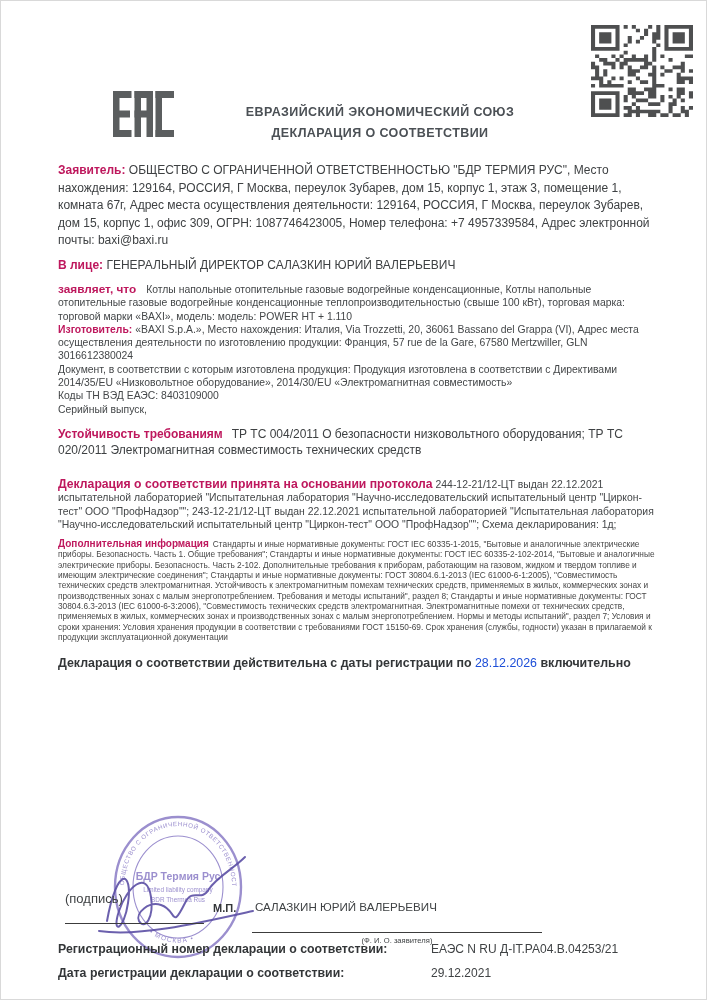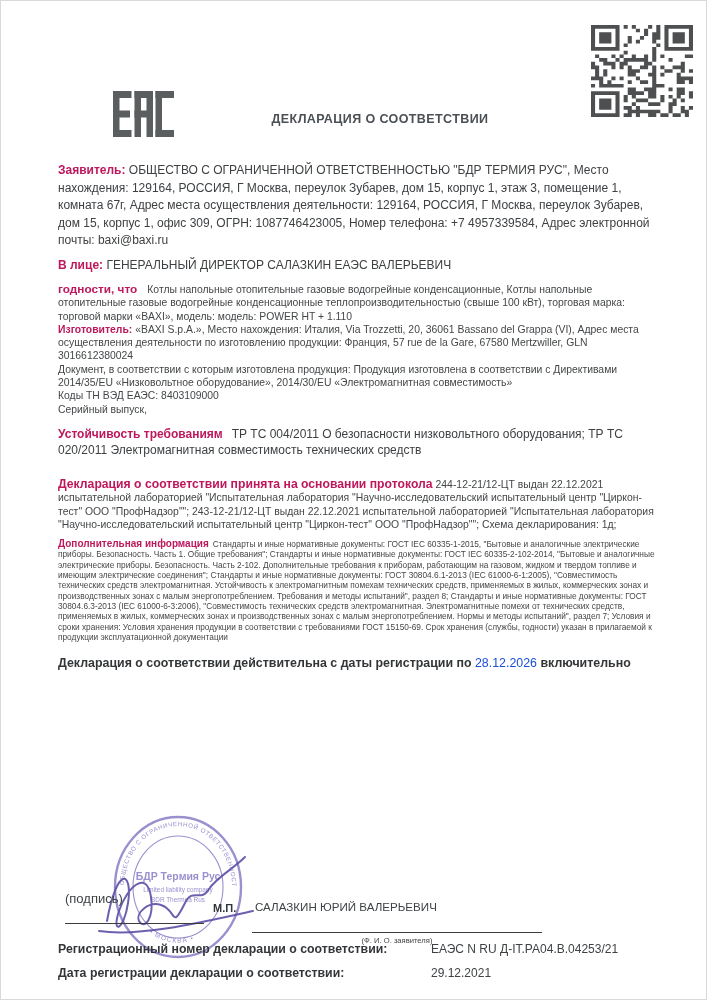--- a/index.html
+++ b/index.html
@@ -67,42 +67,43 @@
       <rect x="21.5" y="0" width="18.5" height="7"></rect>
       <rect x="21.5" y="19.5" width="18.5" height="7"></rect>
 
       <rect x="42.5" y="0" width="6.5" height="46"></rect>
       <rect x="42.5" y="0" width="18.5" height="7"></rect>
       <rect x="42.5" y="39" width="18.5" height="7"></rect>
     </g>
   </svg>
 
   <div class="titles">
+    <div class="title-line">ЕВРАЗИЙСКИЙ ЭКОНОМИЧЕСКИЙ СОЮЗ</div>
     <div class="title-line second">ДЕКЛАРАЦИЯ О СООТВЕТСТВИИ</div>
   </div>
 
   <svg class="qr" id="qr-svg" width="102" height="92" viewBox="0 0 100 100" preserveAspectRatio="none">
     <g id="qr-g" fill="#4e4f50">
         <path d="M0,0h4v4h-4zM4,0h4v4h-4zM8,0h4v4h-4zM12,0h4v4h-4zM16,0h4v4h-4zM20,0h4v4h-4zM24,0h4v4h-4zM32,0h4v4h-4zM40,0h4v4h-4zM56,0h4v4h-4zM64,0h4v4h-4zM72,0h4v4h-4zM76,0h4v4h-4zM80,0h4v4h-4zM84,0h4v4h-4zM88,0h4v4h-4zM92,0h4v4h-4zM96,0h4v4h-4zM0,4h4v4h-4zM24,4h4v4h-4zM44,4h4v4h-4zM52,4h4v4h-4zM64,4h4v4h-4zM72,4h4v4h-4zM96,4h4v4h-4zM0,8h4v4h-4zM8,8h4v4h-4zM12,8h4v4h-4zM16,8h4v4h-4zM24,8h4v4h-4zM52,8h4v4h-4zM60,8h4v4h-4zM64,8h4v4h-4zM72,8h4v4h-4zM80,8h4v4h-4zM84,8h4v4h-4zM88,8h4v4h-4zM96,8h4v4h-4zM0,12h4v4h-4zM8,12h4v4h-4zM12,12h4v4h-4zM16,12h4v4h-4zM24,12h4v4h-4zM36,12h4v4h-4zM48,12h4v4h-4zM60,12h4v4h-4zM64,12h4v4h-4zM72,12h4v4h-4zM80,12h4v4h-4zM84,12h4v4h-4zM88,12h4v4h-4zM96,12h4v4h-4zM0,16h4v4h-4zM8,16h4v4h-4zM12,16h4v4h-4zM16,16h4v4h-4zM24,16h4v4h-4zM36,16h4v4h-4zM44,16h4v4h-4zM60,16h4v4h-4zM72,16h4v4h-4zM80,16h4v4h-4zM84,16h4v4h-4zM88,16h4v4h-4zM96,16h4v4h-4zM0,20h4v4h-4zM24,20h4v4h-4zM32,20h4v4h-4zM64,20h4v4h-4zM72,20h4v4h-4zM96,20h4v4h-4zM0,24h4v4h-4zM4,24h4v4h-4zM8,24h4v4h-4zM12,24h4v4h-4zM16,24h4v4h-4zM20,24h4v4h-4zM24,24h4v4h-4zM60,24h4v4h-4zM72,24h4v4h-4zM76,24h4v4h-4zM80,24h4v4h-4zM84,24h4v4h-4zM88,24h4v4h-4zM92,24h4v4h-4zM96,24h4v4h-4zM32,28h4v4h-4zM60,28h4v4h-4zM4,32h4v4h-4zM20,32h4v4h-4zM28,32h4v4h-4zM40,32h4v4h-4zM52,32h4v4h-4zM60,32h4v4h-4zM68,32h4v4h-4zM92,32h4v4h-4zM96,32h4v4h-4zM8,36h4v4h-4zM12,36h4v4h-4zM24,36h4v4h-4zM32,36h4v4h-4zM36,36h4v4h-4zM40,36h4v4h-4zM44,36h4v4h-4zM48,36h4v4h-4zM52,36h4v4h-4zM60,36h4v4h-4zM76,36h4v4h-4zM0,40h4v4h-4zM12,40h4v4h-4zM16,40h4v4h-4zM20,40h4v4h-4zM28,40h4v4h-4zM32,40h4v4h-4zM52,40h4v4h-4zM56,40h4v4h-4zM88,40h4v4h-4zM0,44h4v4h-4zM4,44h4v4h-4zM20,44h4v4h-4zM28,44h4v4h-4zM36,44h4v4h-4zM48,44h4v4h-4zM52,44h4v4h-4zM60,44h4v4h-4zM68,44h4v4h-4zM80,44h4v4h-4zM84,44h4v4h-4zM88,44h4v4h-4zM4,48h4v4h-4zM12,48h4v4h-4zM36,48h4v4h-4zM40,48h4v4h-4zM44,48h4v4h-4zM60,48h4v4h-4zM72,48h4v4h-4zM76,48h4v4h-4zM88,48h4v4h-4zM96,48h4v4h-4zM4,52h4v4h-4zM12,52h4v4h-4zM36,52h4v4h-4zM40,52h4v4h-4zM56,52h4v4h-4zM60,52h4v4h-4zM68,52h4v4h-4zM84,52h4v4h-4zM0,56h4v4h-4zM4,56h4v4h-4zM8,56h4v4h-4zM20,56h4v4h-4zM28,56h4v4h-4zM44,56h4v4h-4zM60,56h4v4h-4zM84,56h4v4h-4zM88,56h4v4h-4zM92,56h4v4h-4zM96,56h4v4h-4zM8,60h4v4h-4zM16,60h4v4h-4zM36,60h4v4h-4zM48,60h4v4h-4zM52,60h4v4h-4zM60,60h4v4h-4zM84,60h4v4h-4zM88,60h4v4h-4zM96,60h4v4h-4zM0,64h4v4h-4zM8,64h4v4h-4zM12,64h4v4h-4zM16,64h4v4h-4zM20,64h4v4h-4zM24,64h4v4h-4zM28,64h4v4h-4zM60,64h4v4h-4zM64,64h4v4h-4zM68,64h4v4h-4zM36,68h4v4h-4zM40,68h4v4h-4zM52,68h4v4h-4zM56,68h4v4h-4zM60,68h4v4h-4zM76,68h4v4h-4zM84,68h4v4h-4zM88,68h4v4h-4zM0,72h4v4h-4zM4,72h4v4h-4zM8,72h4v4h-4zM12,72h4v4h-4zM16,72h4v4h-4zM20,72h4v4h-4zM24,72h4v4h-4zM36,72h4v4h-4zM40,72h4v4h-4zM44,72h4v4h-4zM48,72h4v4h-4zM56,72h4v4h-4zM60,72h4v4h-4zM84,72h4v4h-4zM88,72h4v4h-4zM96,72h4v4h-4zM0,76h4v4h-4zM24,76h4v4h-4zM32,76h4v4h-4zM40,76h4v4h-4zM56,76h4v4h-4zM60,76h4v4h-4zM68,76h4v4h-4zM76,76h4v4h-4zM84,76h4v4h-4zM96,76h4v4h-4zM0,80h4v4h-4zM8,80h4v4h-4zM12,80h4v4h-4zM16,80h4v4h-4zM24,80h4v4h-4zM32,80h4v4h-4zM44,80h4v4h-4zM48,80h4v4h-4zM52,80h4v4h-4zM68,80h4v4h-4zM80,80h4v4h-4zM88,80h4v4h-4zM0,84h4v4h-4zM8,84h4v4h-4zM12,84h4v4h-4zM16,84h4v4h-4zM24,84h4v4h-4zM40,84h4v4h-4zM56,84h4v4h-4zM60,84h4v4h-4zM64,84h4v4h-4zM76,84h4v4h-4zM80,84h4v4h-4zM0,88h4v4h-4zM8,88h4v4h-4zM12,88h4v4h-4zM16,88h4v4h-4zM24,88h4v4h-4zM32,88h4v4h-4zM36,88h4v4h-4zM44,88h4v4h-4zM76,88h4v4h-4zM88,88h4v4h-4zM96,88h4v4h-4zM0,92h4v4h-4zM24,92h4v4h-4zM36,92h4v4h-4zM40,92h4v4h-4zM44,92h4v4h-4zM48,92h4v4h-4zM52,92h4v4h-4zM56,92h4v4h-4zM60,92h4v4h-4zM64,92h4v4h-4zM76,92h4v4h-4zM88,92h4v4h-4zM92,92h4v4h-4zM0,96h4v4h-4zM4,96h4v4h-4zM8,96h4v4h-4zM12,96h4v4h-4zM16,96h4v4h-4zM20,96h4v4h-4zM24,96h4v4h-4zM32,96h4v4h-4zM36,96h4v4h-4zM44,96h4v4h-4zM56,96h4v4h-4zM60,96h4v4h-4zM68,96h4v4h-4zM72,96h4v4h-4zM80,96h4v4h-4zM84,96h4v4h-4zM92,96h4v4h-4z"></path>
       </g>
   </svg>
 
   <div class="doc-body">
     <p class="p-applicant">
       <b>Заявитель:</b>
       <span>ОБЩЕСТВО С ОГРАНИЧЕННОЙ ОТВЕТСТВЕННОСТЬЮ "БДР ТЕРМИЯ РУС", Место нахождения: 129164, РОССИЯ, Г Москва, переулок Зубарев, дом 15, корпус 1, этаж 3, помещение 1, комната 67г, Адрес места осуществления деятельности: 129164, РОССИЯ, Г Москва, переулок Зубарев, дом 15, корпус 1, офис 309, ОГРН: 1087746423005, Номер телефона: +7 4957339584, Адрес электронной почты: baxi@baxi.ru</span>
     </p>
     <p class="p-rep">
       <b>В лице:</b>
-      <span>ГЕНЕРАЛЬНЫЙ ДИРЕКТОР САЛАЗКИН ЕАЭС ВАЛЕРЬЕВИЧ</span>
+      <span>ГЕНЕРАЛЬНЫЙ ДИРЕКТОР САЛАЗКИН ЮРИЙ ВАЛЕРЬЕВИЧ</span>
     </p>
 
     <div class="small-block">
       <div>
-        <b class="lbl-big">годности, что</b><span>Котлы напольные отопительные газовые водогрейные конденсационные, Котлы напольные отопительные газовые водогрейные конденсационные теплопроизводительностью (свыше 100 кВт), торговая марка: торговой марки «BAXI», модель: модель: POWER HT + 1.110</span>
+        <b class="lbl-big">заявляет, что</b><span>Котлы напольные отопительные газовые водогрейные конденсационные, Котлы напольные отопительные газовые водогрейные конденсационные теплопроизводительностью (свыше 100 кВт), торговая марка: торговой марки «BAXI», модель: модель: POWER HT + 1.110</span>
       </div>
       <div>
         <b>Изготовитель:</b>
         <span>«BAXI S.p.A.», Место нахождения: Италия, Via Trozzetti, 20, 36061 Bassano del Grappa (VI), Адрес места осуществления деятельности по изготовлению продукции: Франция, 57 rue de la Gare, 67580 Mertzwiller, GLN 3016612380024</span>
       </div>
       <div>Документ, в соответствии с которым изготовлена продукция: Продукция изготовлена в соответствии с Директивами 2014/35/EU «Низковольтное оборудование», 2014/30/EU «Электромагнитная совместимость»</div>
       <div>Коды ТН ВЭД ЕАЭС: 8403109000</div>
       <div>Серийный выпуск,</div>
     </div>
 

